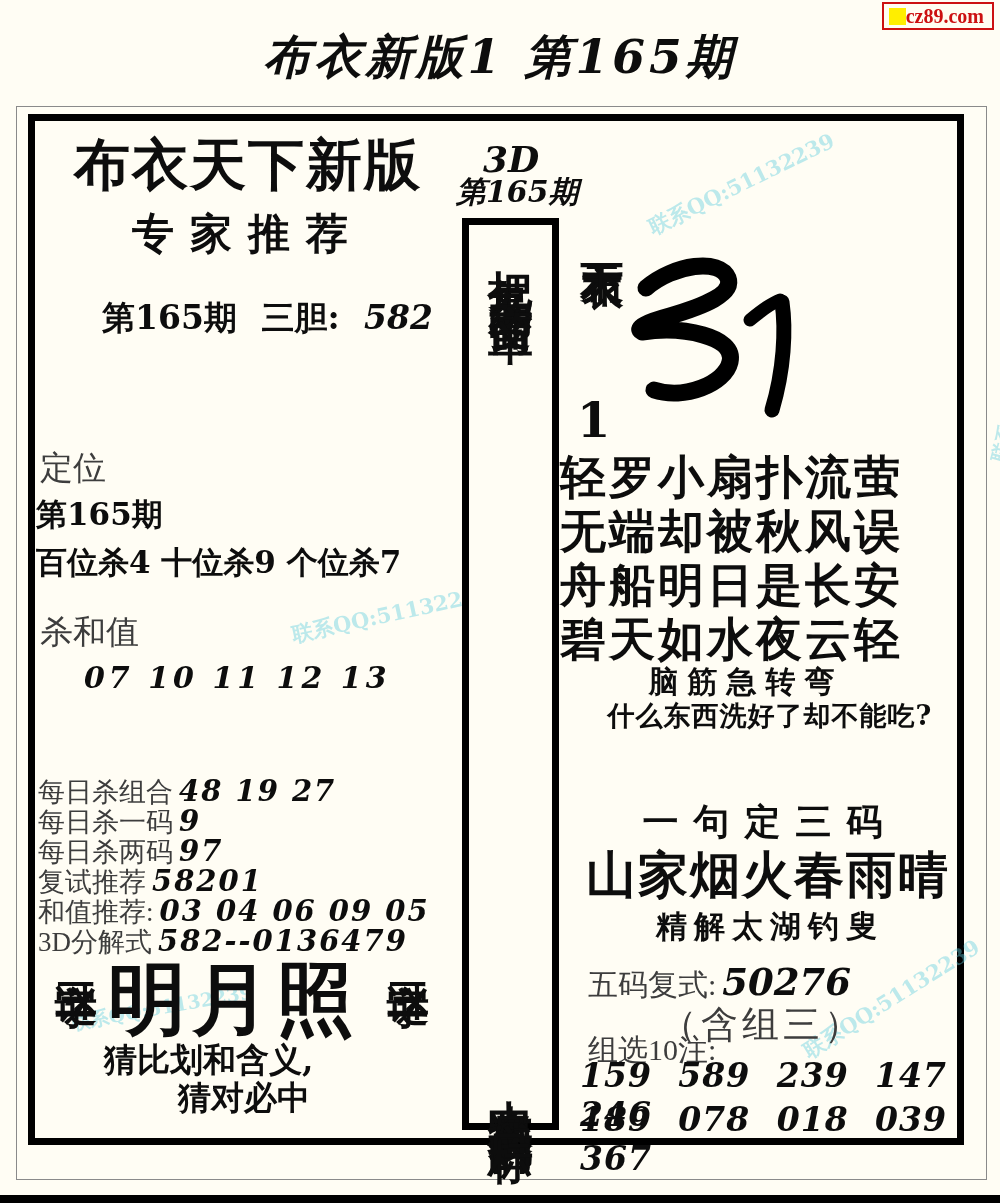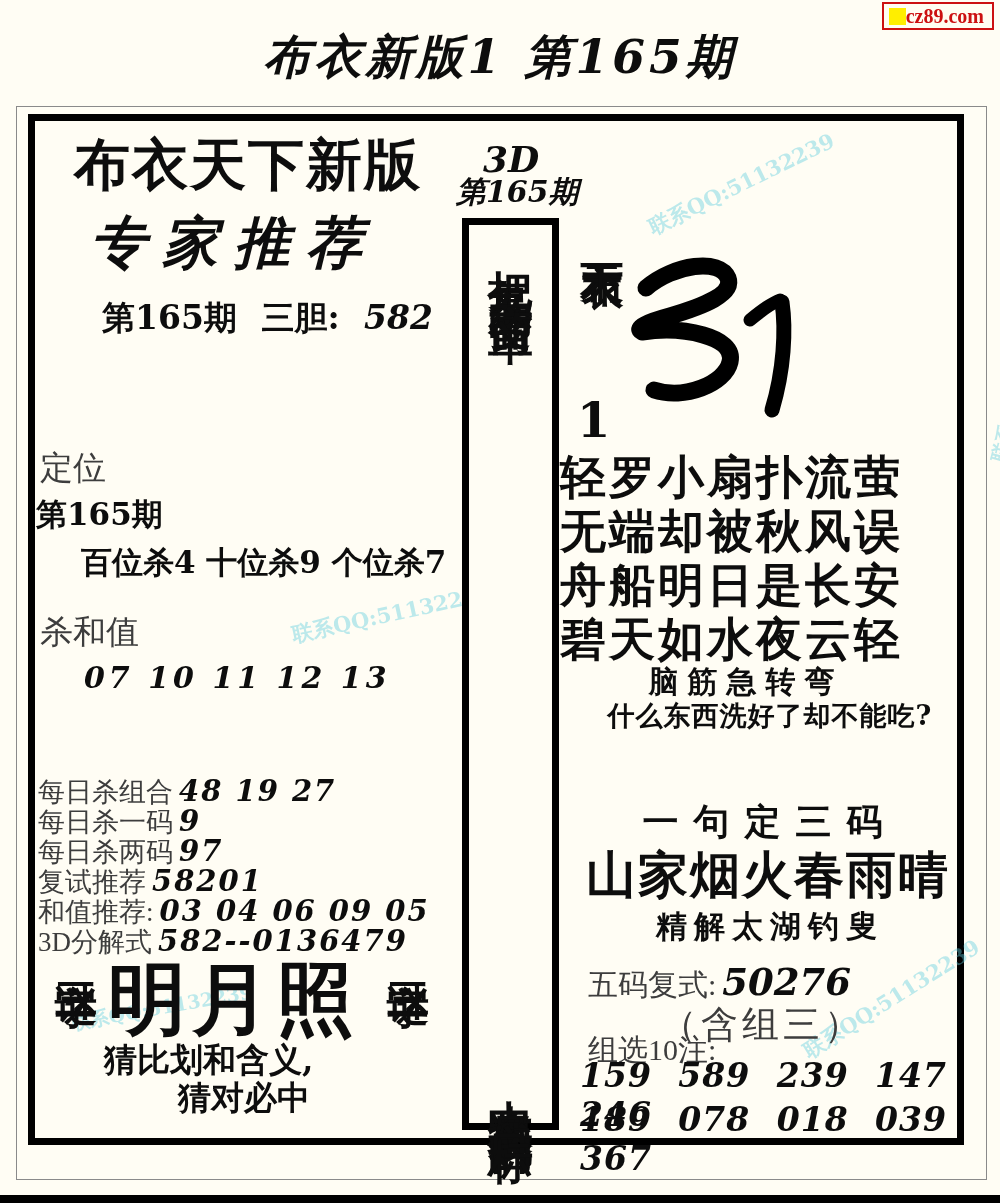--- a/index.html
+++ b/index.html
@@ -28,26 +28,26 @@
   .inner-frame { position:absolute; left:28px; top:114px; width:936px; height:1031px; border:7px solid #000; }
   .bottom-bar  { position:absolute; left:0; top:1195px; width:1000px; height:8px; background:#000; }
   
   .calli  { font-weight:bold; }                                   
   .num    { font-weight:bold; font-style:italic; }                
   .glabel { font-family:Liberation Serif, serif; color:#3d3d3d; font-weight:normal; } 
   .abs    { position:absolute; }
   .vert   { writing-mode:vertical-rl; text-orientation:upright; }
   
   .masthead      { left:42px;  top:128px; width:412px; text-align:center; font-size:56px; letter-spacing:2px; }
-  .masthead-sub  { left:28px;  top:206px; width:412px; text-align:center; font-size:56px; letter-spacing:16px;font-style:italic; }
+  .masthead-sub  { left:42px;  top:206px; width:412px; text-align:center; font-size:42px; letter-spacing:16px; }
   .sandan        { left:62px;  top:296px; font-size:33px;margin-left:40px; }
   .sandan span   { margin-right:14px; }
   .dingwei-head  { left:40px;  top:446px; font-size:33px; }
   .dingwei-issue { left:36px;  top:494px; font-size:31px; }
-  .dingwei-kills { left:36px;  top:542px; font-size:31px;padding-left:45px; }
+  .dingwei-kills { left:36px;  top:542px; font-size:31px; }
   .shahezhi-head { left:40px;  top:610px; font-size:33px; }
   .shahezhi-vals { left:84px;  top:660px; font-size:30px; letter-spacing:4px; }
   .daily         { left:38px;  top:776px; }
   .daily .row    { height:30px; line-height:30px; white-space:nowrap; }
   .daily .row .lab { font-size:27px; }
   .daily .row .val { font-size:29px; margin-left:6px; letter-spacing:2px; }
   .riddle-left   { left:48px;  top:950px; height:150px; font-size:42px; }
   .riddle-ans    { left:96px;  top:948px; width:276px; text-align:center; font-size:78px; letter-spacing:6px; }
   .riddle-right  { left:380px; top:950px; height:150px; font-size:42px; }
   .riddle-h1     { left:104px; top:1038px; font-size:33px; }

